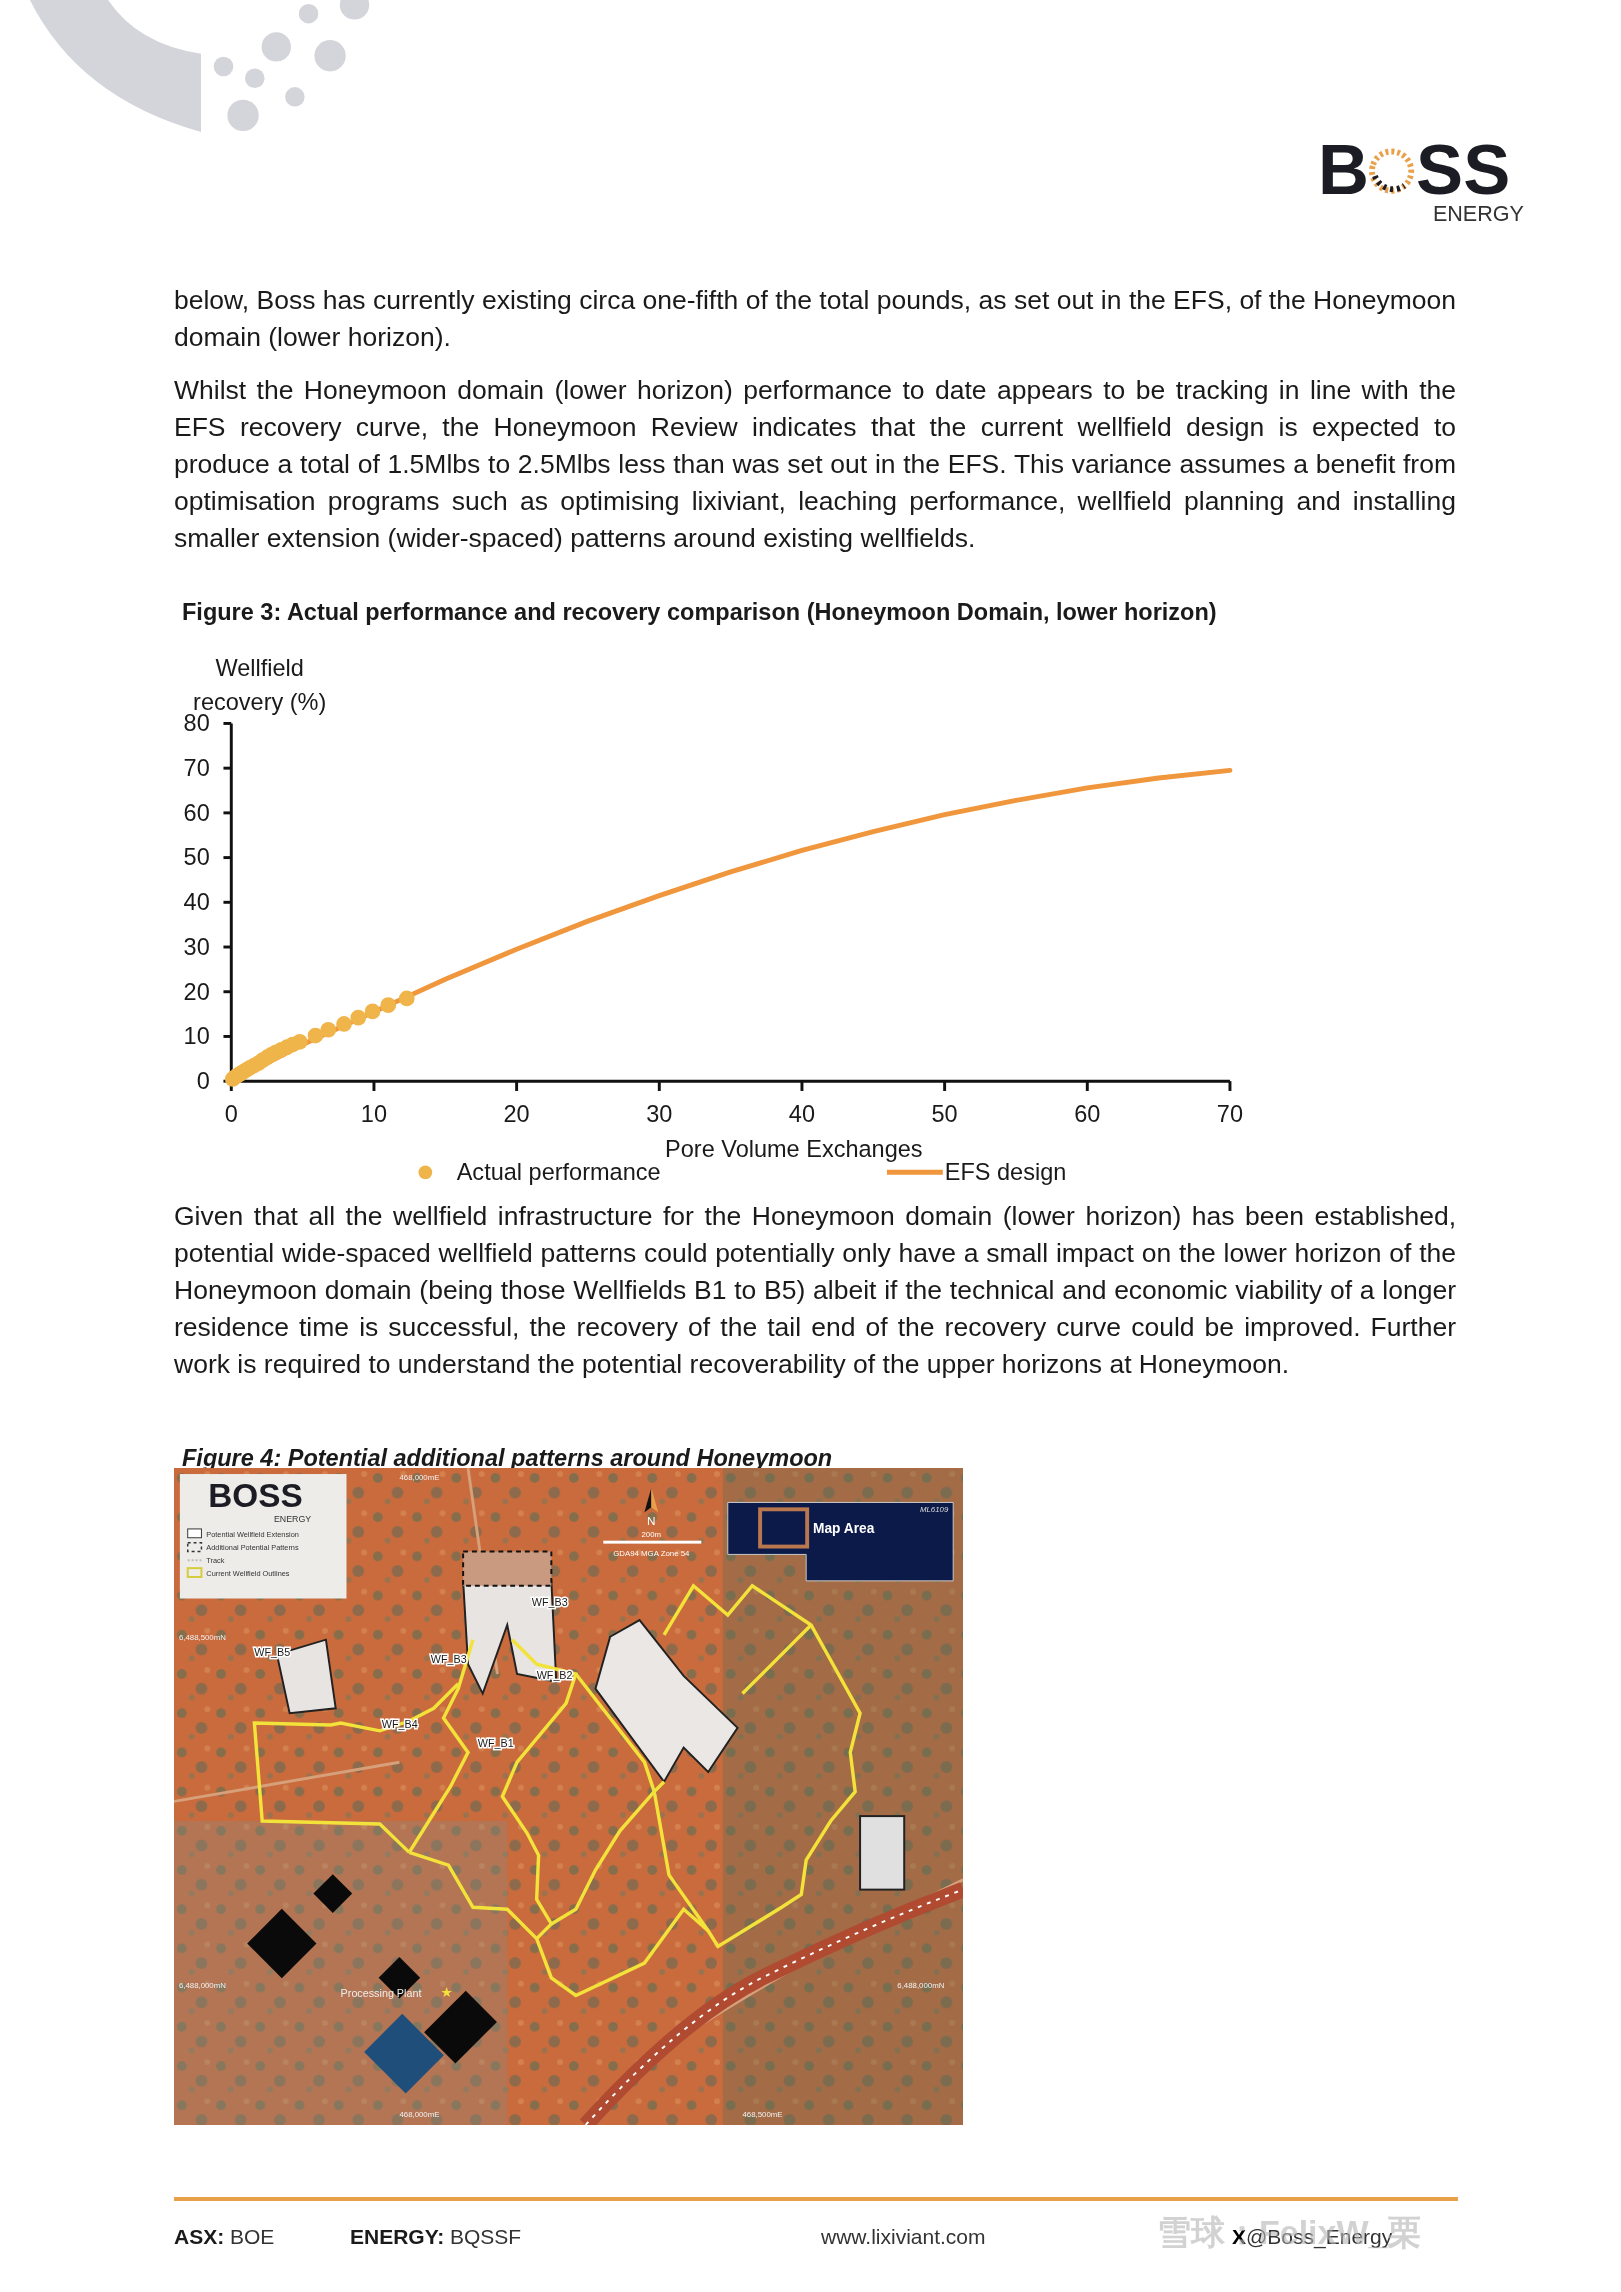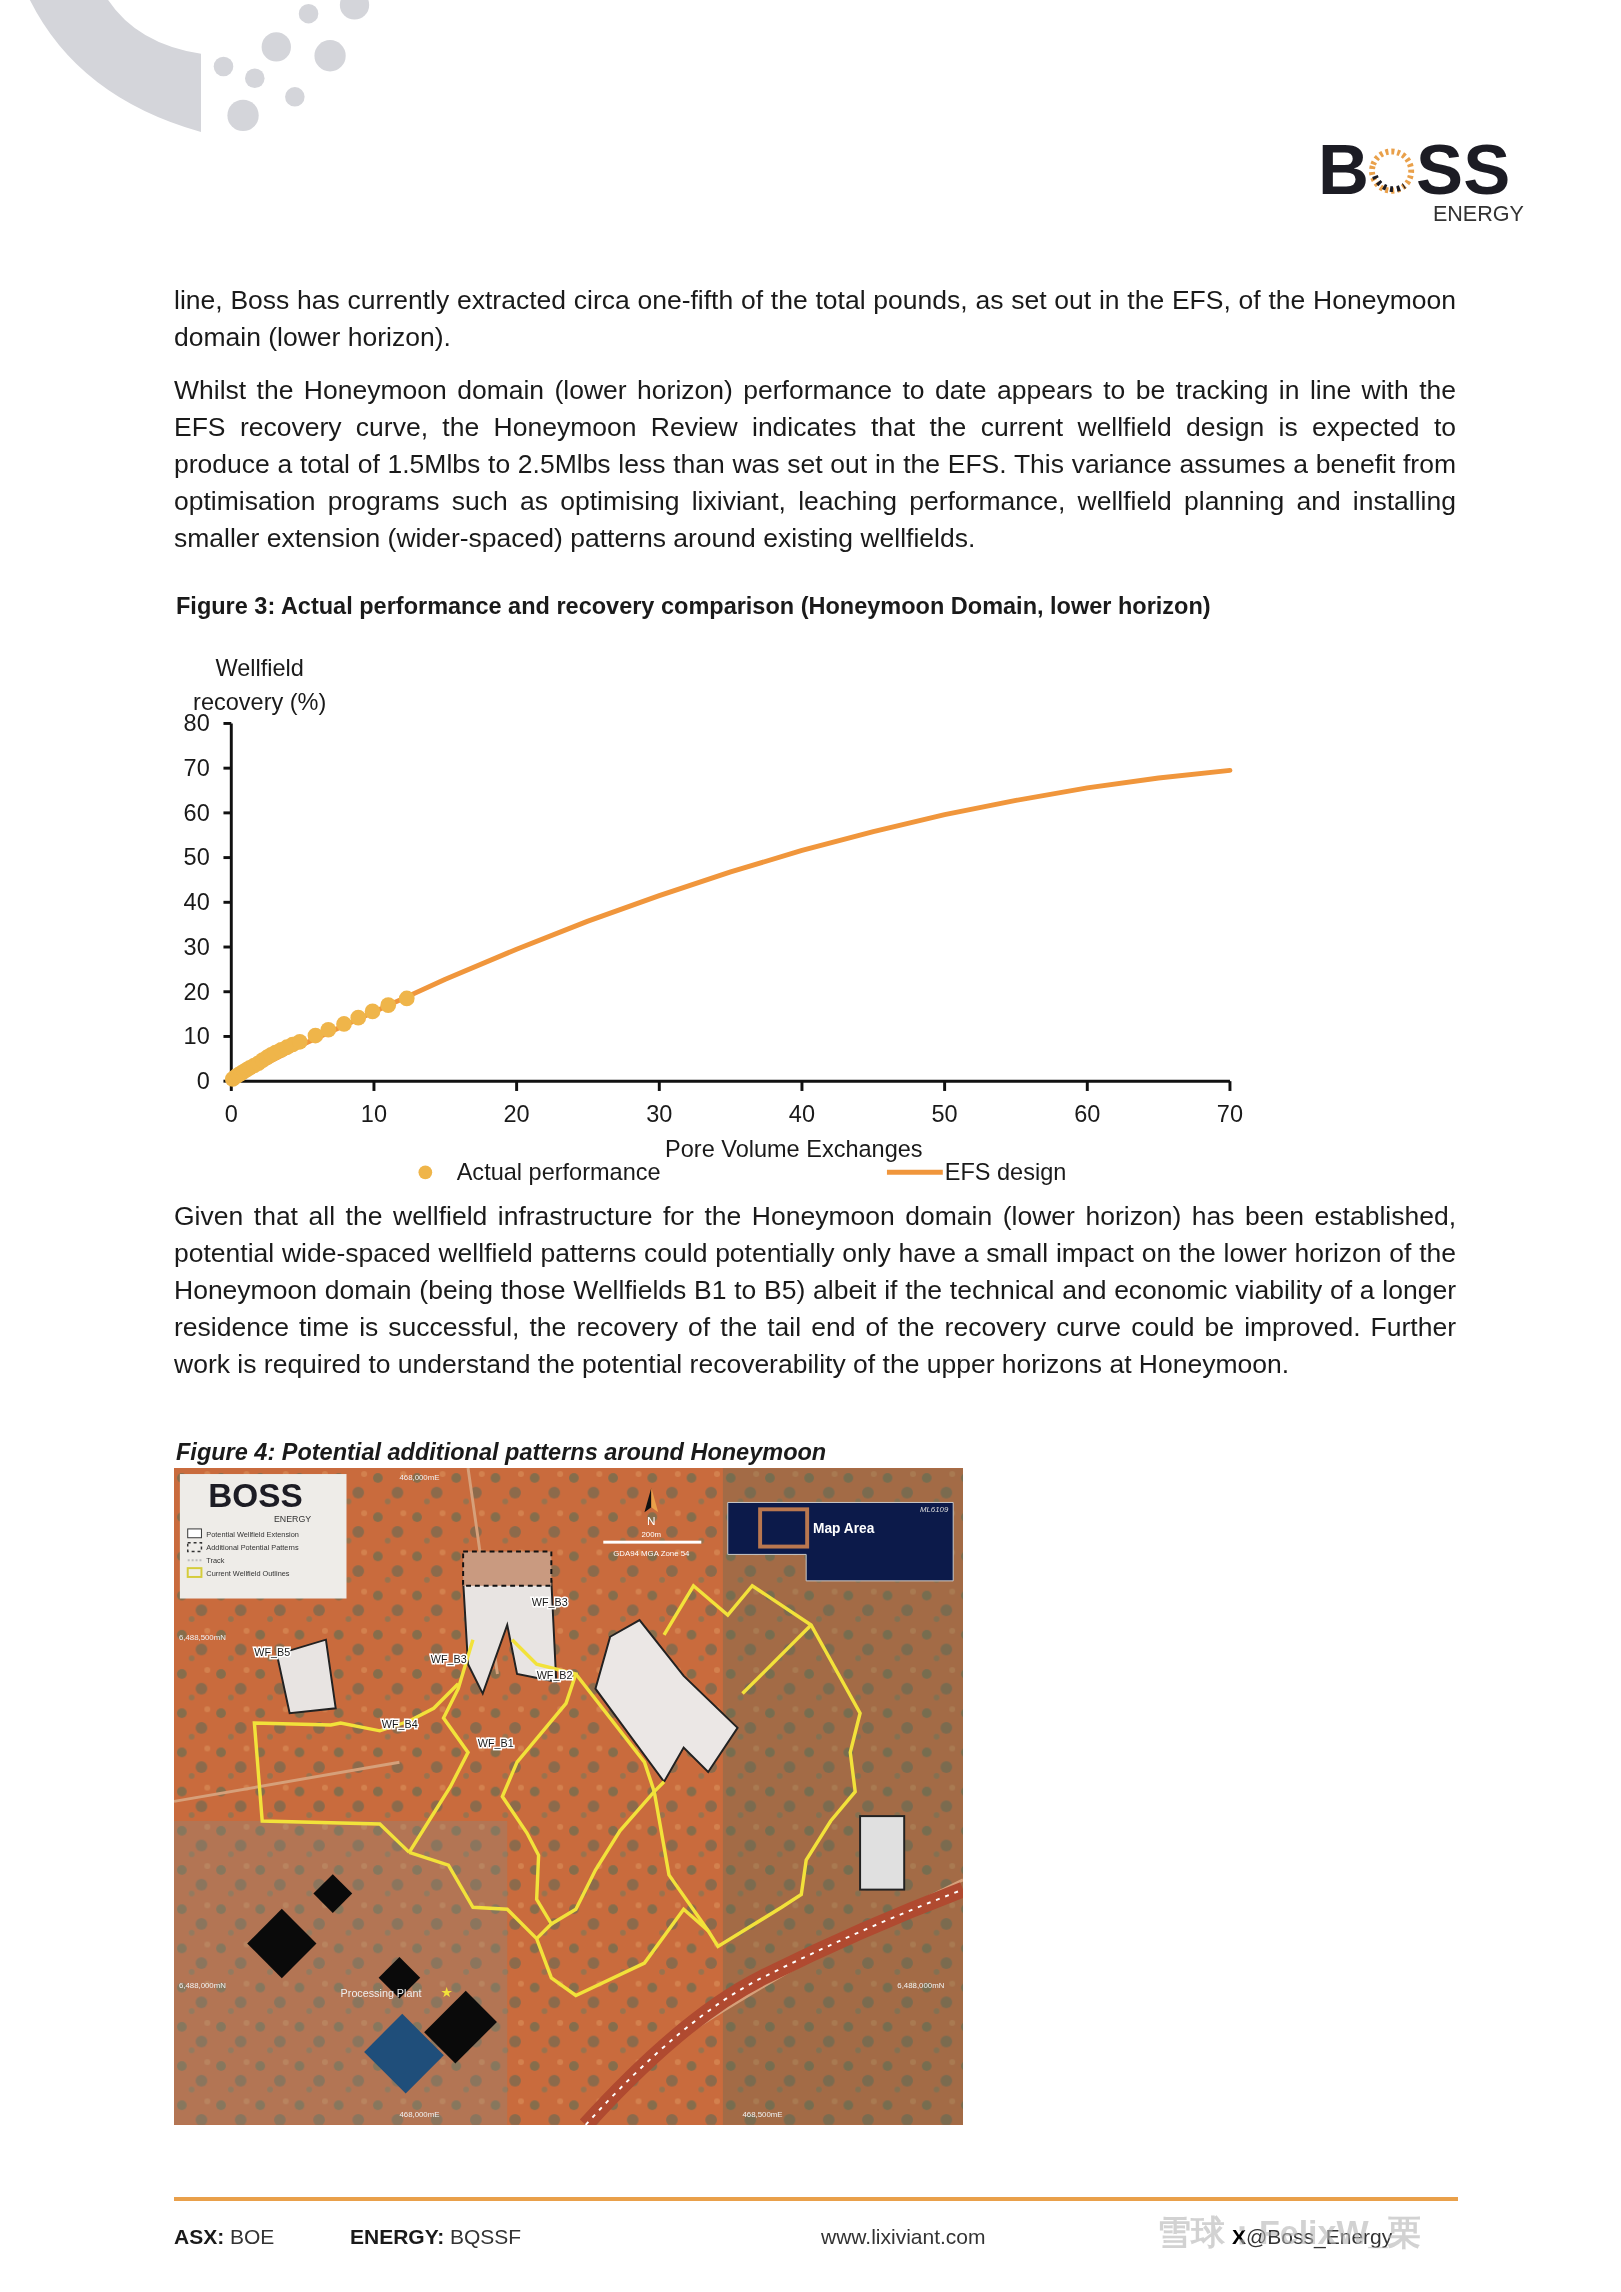--- a/index.html
+++ b/index.html
@@ -1,21 +1,21 @@
 <!DOCTYPE html>
 <html><head>
 <meta charset="utf-8">
 <style>
   html, body { margin: 0; padding: 0; background: #ffffff; }
   body { width: 1621px; height: 2293px; position: relative; overflow: hidden;
          font-family: "Liberation Sans", sans-serif; color: #1a1a1a; }
   .bg-arc { position: absolute; left: 0; top: 0; }
   .logo { position: absolute; left: 1318px; top: 127px; width: 206px; height: 98px; }
   .para { position: absolute; left: 174px; width: 1282px; font-size: 26.5px; line-height: 37px; text-align: justify; margin: 0; color: #1a1a1a; }
-  .fig-cap { position: absolute; left: 174px; font-size: 23.5px; font-weight: bold; color: #1a1a1a; margin: 2px; }
+  .fig-cap { position: absolute; left: 174px; font-size: 23.5px; font-weight: bold; color: #1a1a1a; margin: 8px; }
   #chart { position: absolute; left: 0; top: 0; }
   .chart-text { font-family: "Liberation Sans", sans-serif; fill: #1a1a1a; }
   .map { position: absolute; left: 174px; top: 1468px; width: 789px; height: 657px; overflow: hidden;
          background: #c76a3e; }
   .footer-line { position: absolute; left: 174px; top: 2197px; width: 1284px; height: 3.9px; background: #e9a04a; }
   .footer-text { position: absolute; top: 2225px; font-size: 21px; color: #333; }
   .footer-text b { color: #1a1a1a; }
   .watermark { position: absolute; left: 1157px; top: 2210px; font-size: 34px; color: rgba(180,180,180,0.6); font-weight: bold; }
 </style>
 </head>
@@ -38,21 +38,21 @@
     <text x="0" y="68" font-size="72" font-weight="bold" fill="#1c1c24" font-family="Liberation Sans, sans-serif">B</text>
     <g>
       <circle cx="75" cy="45" r="20" fill="none" stroke="#e9a04a" stroke-width="6" stroke-dasharray="3 3" transform="rotate(200 75 45)"></circle>
       <path d="M58 50 A20 20 0 0 0 88 60" fill="none" stroke="#1c1c24" stroke-width="6" stroke-dasharray="3 4"></path>
     </g>
     <text x="100" y="68" font-size="72" font-weight="bold" fill="#1c1c24" font-family="Liberation Sans, sans-serif">SS</text>
     <text x="210" y="96" text-anchor="end" font-size="22" fill="#333" font-family="Liberation Sans, sans-serif">ENERGY</text>
   </svg>
 </div>
 
-<p class="para" style="top:282px;">line, Boss has currently extracted circa one-fifth of the total pounds, as set out in the EFS, of the Honeymoon domain (lower horizon).</p>
+<p class="para" style="top:282px;">below, Boss has currently existing circa one-fifth of the total pounds, as set out in the EFS, of the Honeymoon domain (lower horizon).</p>
 <p class="para" style="top:372px;">Whilst the Honeymoon domain (lower horizon) performance to date appears to be tracking in line with the EFS recovery curve, the Honeymoon Review indicates that the current wellfield design is expected to produce a total of 1.5Mlbs to 2.5Mlbs less than was set out in the EFS. This variance assumes a benefit from optimisation programs such as optimising lixiviant, leaching performance, wellfield planning and installing smaller extension (wider-spaced) patterns around existing wellfields.</p>
 <p class="fig-cap" style="top:591px;">Figure 3: Actual performance and recovery comparison (Honeymoon Domain, lower horizon)</p>
 
 <svg id="chart" width="1621" height="1196" viewBox="0 0 1654 1220">
   <text class="chart-text" x="265" y="690" font-size="24" text-anchor="middle">Wellfield</text>
   <text class="chart-text" x="265" y="724" font-size="24" text-anchor="middle">recovery (%)</text>
   <g id="axes">
       <line x1="236" y1="738" x2="236" y2="1103" stroke="#111" stroke-width="3"></line>
       <line x1="236" y1="1103" x2="1255" y2="1103" stroke="#111" stroke-width="3"></line>
       <line x1="228" y1="1103" x2="236" y2="1103" stroke="#111" stroke-width="3"></line>

